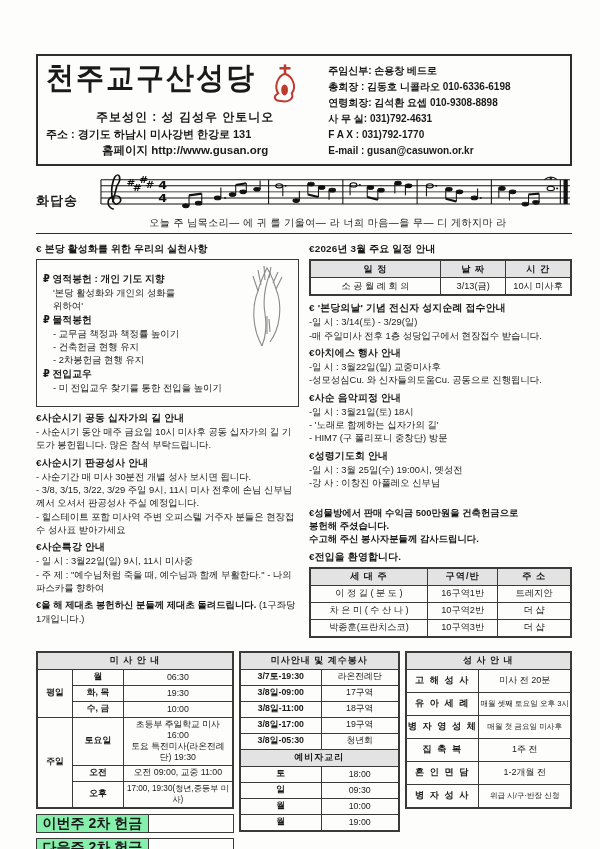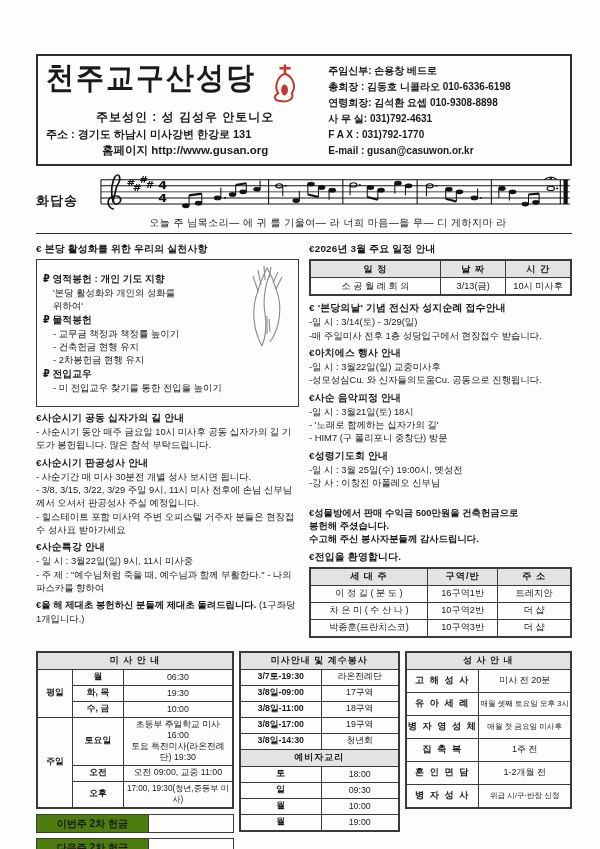--- a/index.html
+++ b/index.html
@@ -41,22 +41,22 @@
   
   .bottom{display:flex;gap:5px;margin-top:8px;align-items:flex-start;}
   .b-mass{flex:1.45;}
   .b-count{flex:1.18;}
   .b-sacr{flex:1.2;}
   .b-mass td,.b-count td{font-size:8.8px;}
   .sat-cell{font-size:8.2px;line-height:1.25;}
   .group-cell{font-weight:bold;width:30px;}
   .day-cell{font-weight:bold;width:46px;}
   .collect{display:flex;margin-top:5px;height:19px;}
-  .collect .lab{background:#4d7c0f;border:1.5px solid #3a3a3a;width:57%;text-align:center;
-                font-weight:bold;font-size:10px;line-height:17px;box-sizing:border-box;}
+  .collect .lab{background:#86efac;border:1.5px solid #3a3a3a;width:57%;text-align:center;
+                font-weight:bold;font-size:14px;line-height:17px;box-sizing:border-box;}
   .collect .val{border:1.5px solid #3a3a3a;border-left:0;flex:1;}
   .b-count .datec{font-weight:bold;}
   .b-sacr td{padding:4.5px 1px;}
   .b-sacr .slab{font-weight:bold;letter-spacing:1.5px;font-size:9.2px;white-space:nowrap;}
   .b-sacr .sval{font-size:7.6px;white-space:nowrap;}
   .sval-big{font-size:9px !important;}
 </style>
 </head>
 <body>
 
@@ -384,21 +384,21 @@
         </tr>
         <tr>
           <td class="datec">3/8일-11:00</td>
           <td>18구역</td>
         </tr>
         <tr>
           <td class="datec">3/8일-17:00</td>
           <td>19구역</td>
         </tr>
         <tr>
-          <td class="datec">3/8일-14:30</td>
+          <td class="datec">3/8일-05:30</td>
           <td>청년회</td>
         </tr>
         <tr>
               <th colspan="2">예비자교리</th>
             </tr>
         <tr>
           <td class="datec">토</td>
           <td>18:00</td>
         </tr>
         <tr>

